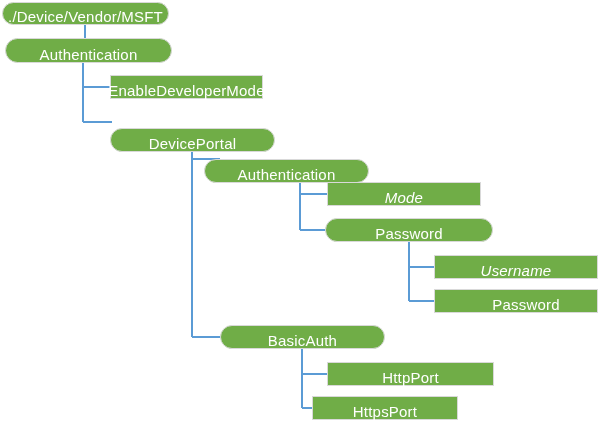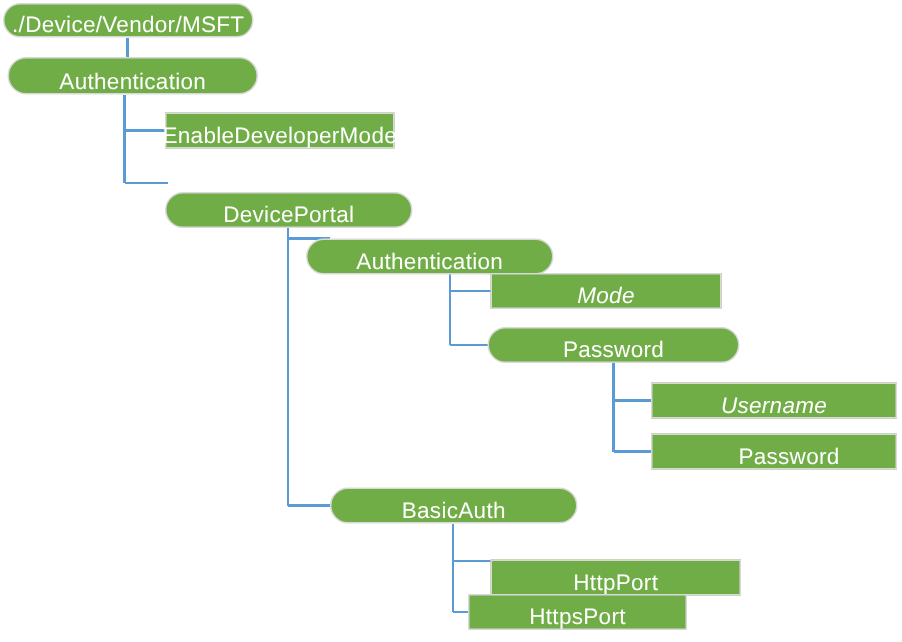--- a/index.html
+++ b/index.html
@@ -123,21 +123,21 @@
       </div>
       <div class="node rect" style="left: 434px; top: 255px; width: 164px; height: 24px; font-style: italic;">
         <span>Username</span>
       </div>
       <div class="node rect" style="left: 434px; top: 289px; width: 164px; height: 24px; padding-left: 20px;">
         <span>Password</span>
       </div>
       <div class="node rounded" style="left: 220px; top: 325px; width: 165px; height: 24px;">
         <span>BasicAuth</span>
       </div>
-      <div class="node rect" style="left: 327px; top: 362px; width: 167px; height: 24px; margin-top: 11px;">
+      <div class="node rect" style="left: 327px; top: 362px; width: 167px; height: 24px;">
         <span>HttpPort</span>
       </div>
       <div class="node rect" style="left: 312px; top: 396px; width: 146px; height: 24px;">
         <span>HttpsPort</span>
       </div>
     </div>
 
 </div>
 
 </body></html>

